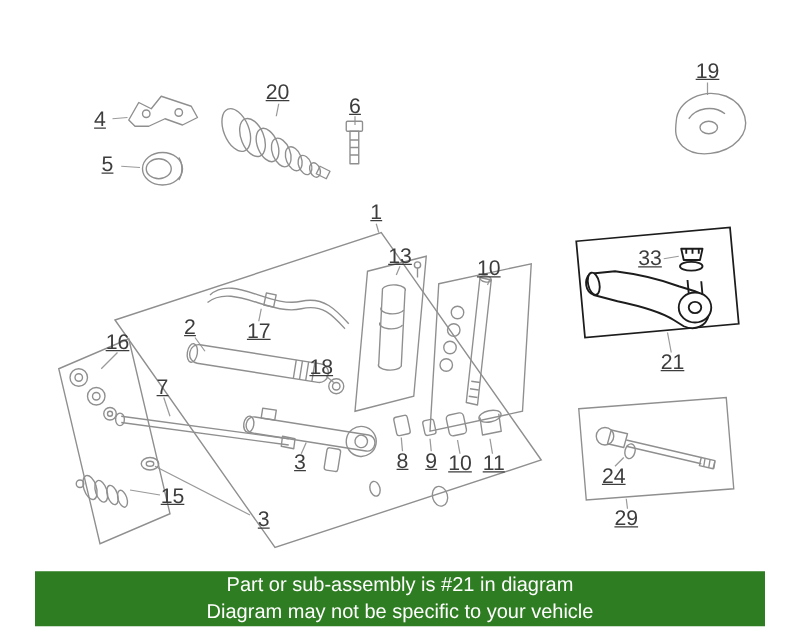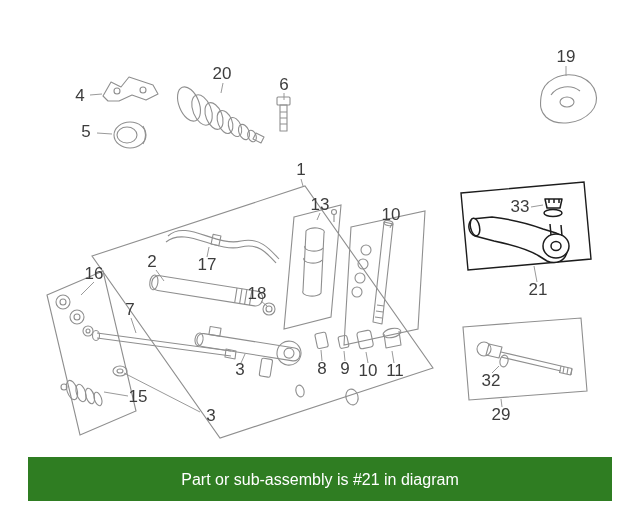--- a/index.html
+++ b/index.html
@@ -1,20 +1,20 @@
 <!DOCTYPE html>
 <html><head>
 <meta charset="utf-8">
 <style>
   html,body{margin:0;padding:0;background:#ffffff;}
   .stage{position:relative;width:640px;height:512px;background:#ffffff;overflow:hidden;
          font-family:"Liberation Sans",sans-serif;}
   .stage svg{position:absolute;left:0;top:0;}
   .part-num{position:absolute;transform:translate(-50%,-50%);font-size:17px;color:#3d3d3d;
-            font-family:"Liberation Sans",sans-serif;white-space:nowrap;}
+            font-family:"Liberation Sans",sans-serif;white-space:nowrap;text-decoration:underline;}
   .banner{position:absolute;left:28px;right:28px;top:457px;height:44px;background:#2f7d22;
           color:#ffffff;display:flex;flex-direction:column;justify-content:center;
           text-align:center;}
   .banner .l{font-size:16px;line-height:21px;}
 </style>
 </head>
 <body>
 
 <div class="stage">
 
@@ -227,20 +227,21 @@
     <span class="part-num" style="left:211px;top:416px">3</span>
     <span class="part-num" style="left:138px;top:397px">15</span>
     <span class="part-num" style="left:94px;top:274px">16</span>
     <span class="part-num" style="left:207px;top:265px">17</span>
     <span class="part-num" style="left:257px;top:294px">18</span>
     <span class="part-num" style="left:566px;top:57px">19</span>
     <span class="part-num" style="left:222px;top:74px">20</span>
     <span class="part-num" style="left:538px;top:290px">21</span>
     <span class="part-num" style="left:520px;top:207px">33</span>
     <span class="part-num" style="left:501px;top:415px">29</span>
-    <span class="part-num" style="left:491px;top:381px">32</span>
+    <span class="part-num" style="left:491px;top:381px">24</span>
   </div>
 
   <div class="banner">
     <div class="l">Part or sub-assembly is #21 in diagram</div>
+    <div class="l">Diagram may not be specific to your vehicle</div>
   </div>
 
 </div>
 
 </body></html>

